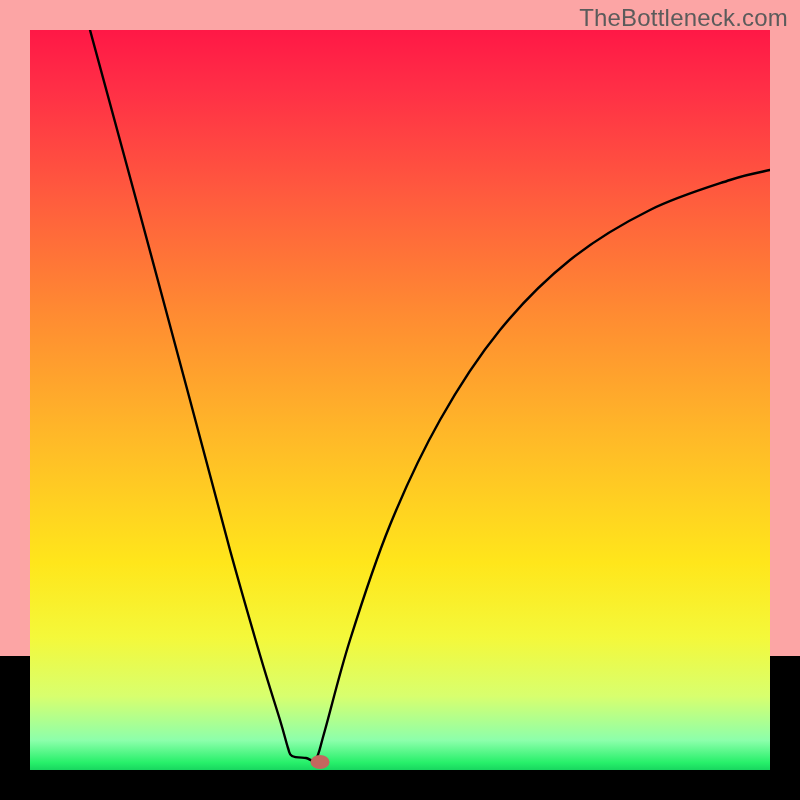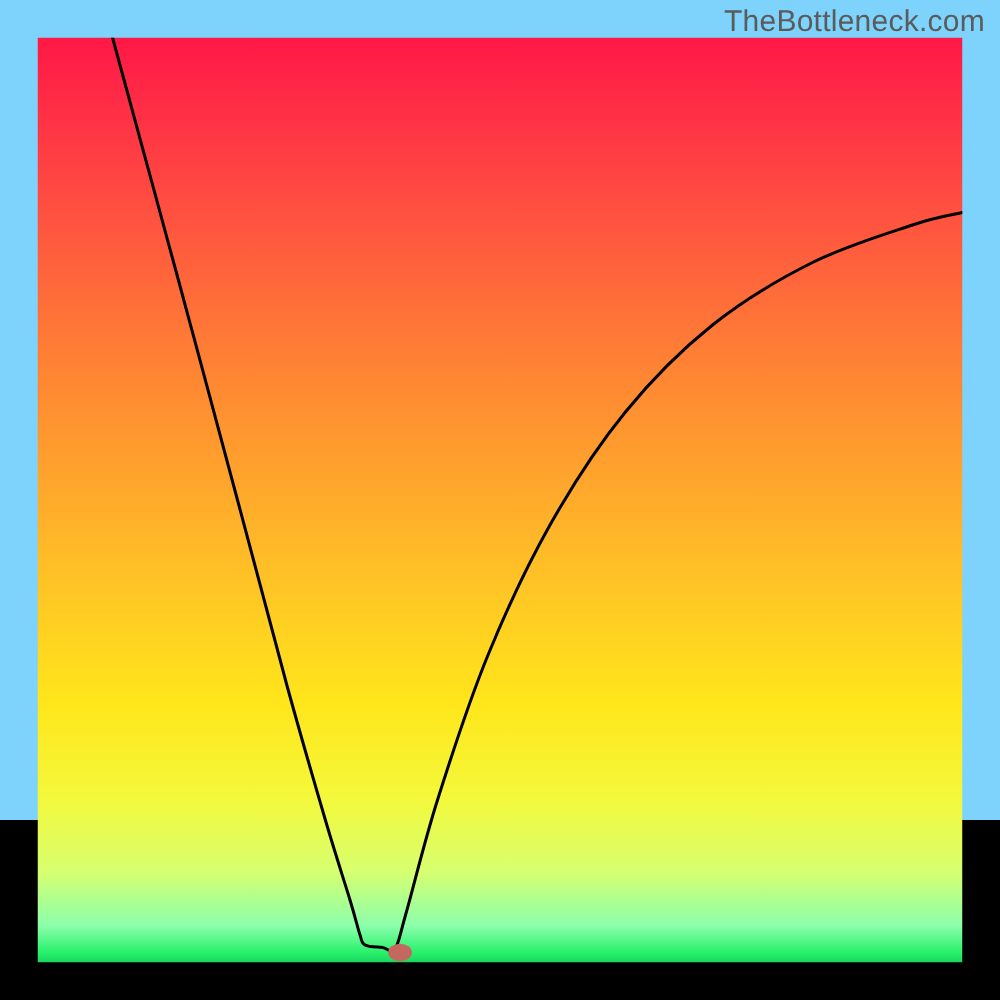--- a/index.html
+++ b/index.html
@@ -1,20 +1,20 @@
 <!DOCTYPE html>
 <html><head>
 <meta charset="utf-8">
 <style>
   * { margin: 0; padding: 0; box-sizing: border-box; }
   html, body { width: 800px; height: 800px; overflow: hidden; background: #000; }
   .frame {
     width: 800px;
     height: 656px;
-    background: #7dd3fc;
+    background: #fca5a5;
     position: relative;
   }
   .watermark {
     position: absolute;
     top: 4px;
     right: 12px;
     font-family: Arial, Helvetica, sans-serif;
     font-size: 24px;
     font-weight: 400;
     color: #5b5b5b;

